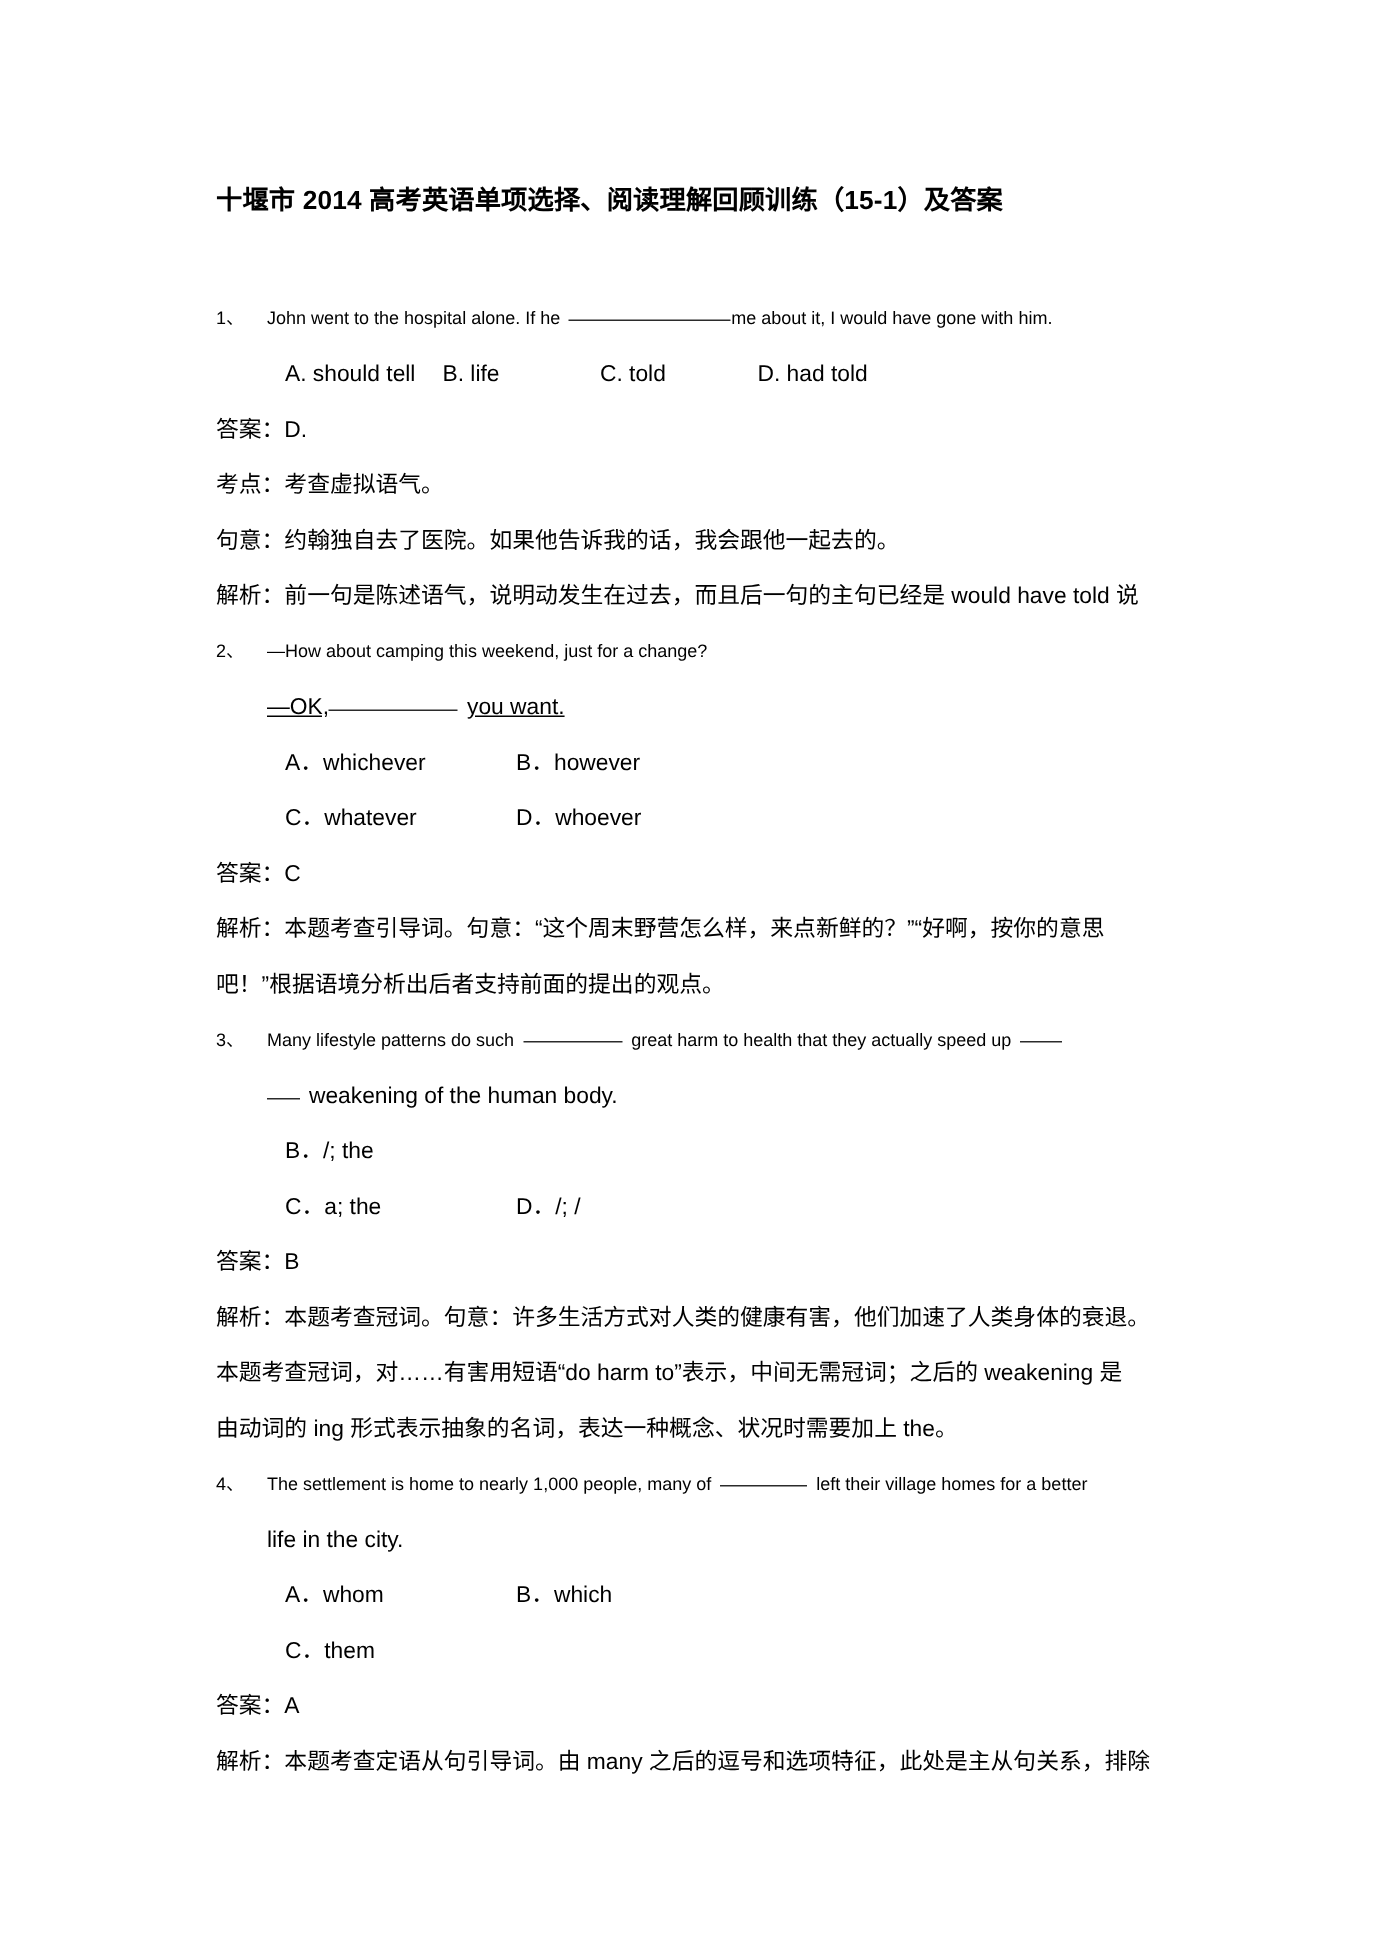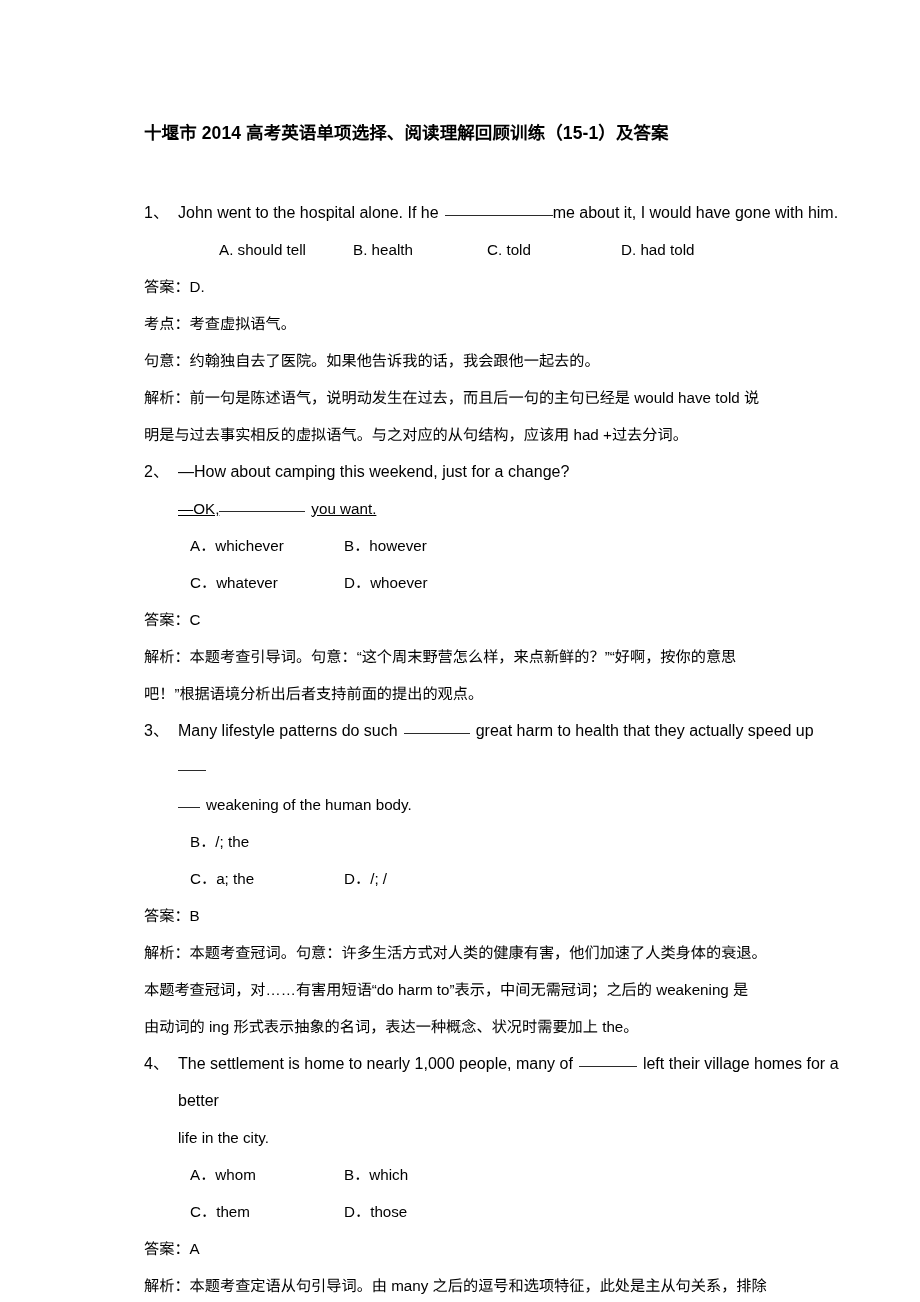--- a/index.html
+++ b/index.html
@@ -33,21 +33,21 @@
     line-height: 30px;
     margin: 0 0 46px 0;
     letter-spacing: 0.1px;
     white-space: nowrap;
   }
   
   .q-block {
     margin: 0;
   }
   .stem {
-    font-size: 16px;
+    font-size: 12px;
     line-height: 37px;
     margin: 0;
     text-indent: 0;
     padding-left: 34px;
   }
   .stem .num {
     display: inline-block;
     width: 34px;
     margin-left: -34px;
     font-weight: normal;
@@ -63,21 +63,21 @@
     padding-left: 34px;
     text-decoration: underline;
   }
   
   .opts-row {
     display: flex;
     font-size: 15.2px;
     line-height: 37px;
     padding-left: 46px;
   }
-  .opts-row.single .opt { width: 105px; margin-left: 29px; }
+  .opts-row.single .opt { width: 105px; }
   .opts-row.single .opt.wide { width: 120px; }
   .opts-row.two .opt { width: 154px; }
   .opt {
     white-space: nowrap;
   }
   
   .exp {
     font-size: 15.2px;
     line-height: 37px;
     margin: 0;
@@ -105,30 +105,29 @@
 <div class="page">
 
   <h1 class="doc-title">十堰市 2014 高考英语单项选择、阅读理解回顾训练（15-1）及答案</h1>
 
   <div class="q-block">
 
     <p class="stem"><span class="num">1、</span><span>John went to the hospital alone. If he</span><span class="sp"></span><span class="blank b-xl"></span><span>me about it, I would have gone with him.</span></p>
 
     <div class="opts-row single">
       <span class="opt">A. should tell</span>
-      <span class="opt">B. health</span>
+      <span class="opt">B. life</span>
       <span class="opt">C. told</span>
       <span class="opt wide">D. had told</span>
     </div>
 
     <p class="exp nowrap">答案：D.</p>
     <p class="exp nowrap">考点：考查虚拟语气。</p>
     <p class="exp nowrap">句意：约翰独自去了医院。如果他告诉我的话，我会跟他一起去的。</p>
     <p class="exp nowrap">解析：前一句是陈述语气，说明动发生在过去，而且后一句的主句已经是 would have told 说</p>
-    <p class="exp nowrap">明是与过去事实相反的虚拟语气。与之对应的从句结构，应该用 had +过去分词。</p>
   </div>
 
   <div class="q-block">
 
     <p class="stem"><span class="num">2、</span><span>—How about camping this weekend, just for a change?</span></p>
 
     <p class="stem-cont dialog-cont"><span>—OK,</span><span class="blank b-lg"></span><span class="sp"></span><span>you want.</span></p>
 
     <div class="opts-row two">
       <span class="opt">A．whichever</span>
@@ -169,20 +168,19 @@
     <p class="stem"><span class="num">4、</span><span>The settlement is home to nearly 1,000 people, many of</span><span class="sp"></span><span class="blank b-sm"></span><span class="sp"></span><span>left their village homes for a better</span></p>
 
     <p class="stem-cont">life in the city.</p>
 
     <div class="opts-row two">
       <span class="opt">A．whom</span>
       <span class="opt">B．which</span>
     </div>
     <div class="opts-row two">
       <span class="opt">C．them</span>
-      <span class="opt">D．those</span>
     </div>
 
     <p class="exp nowrap">答案：A</p>
     <p class="exp nowrap">解析：本题考查定语从句引导词。由 many 之后的逗号和选项特征，此处是主从句关系，排除</p>
   </div>
 
 </div>
 
 </body></html>

